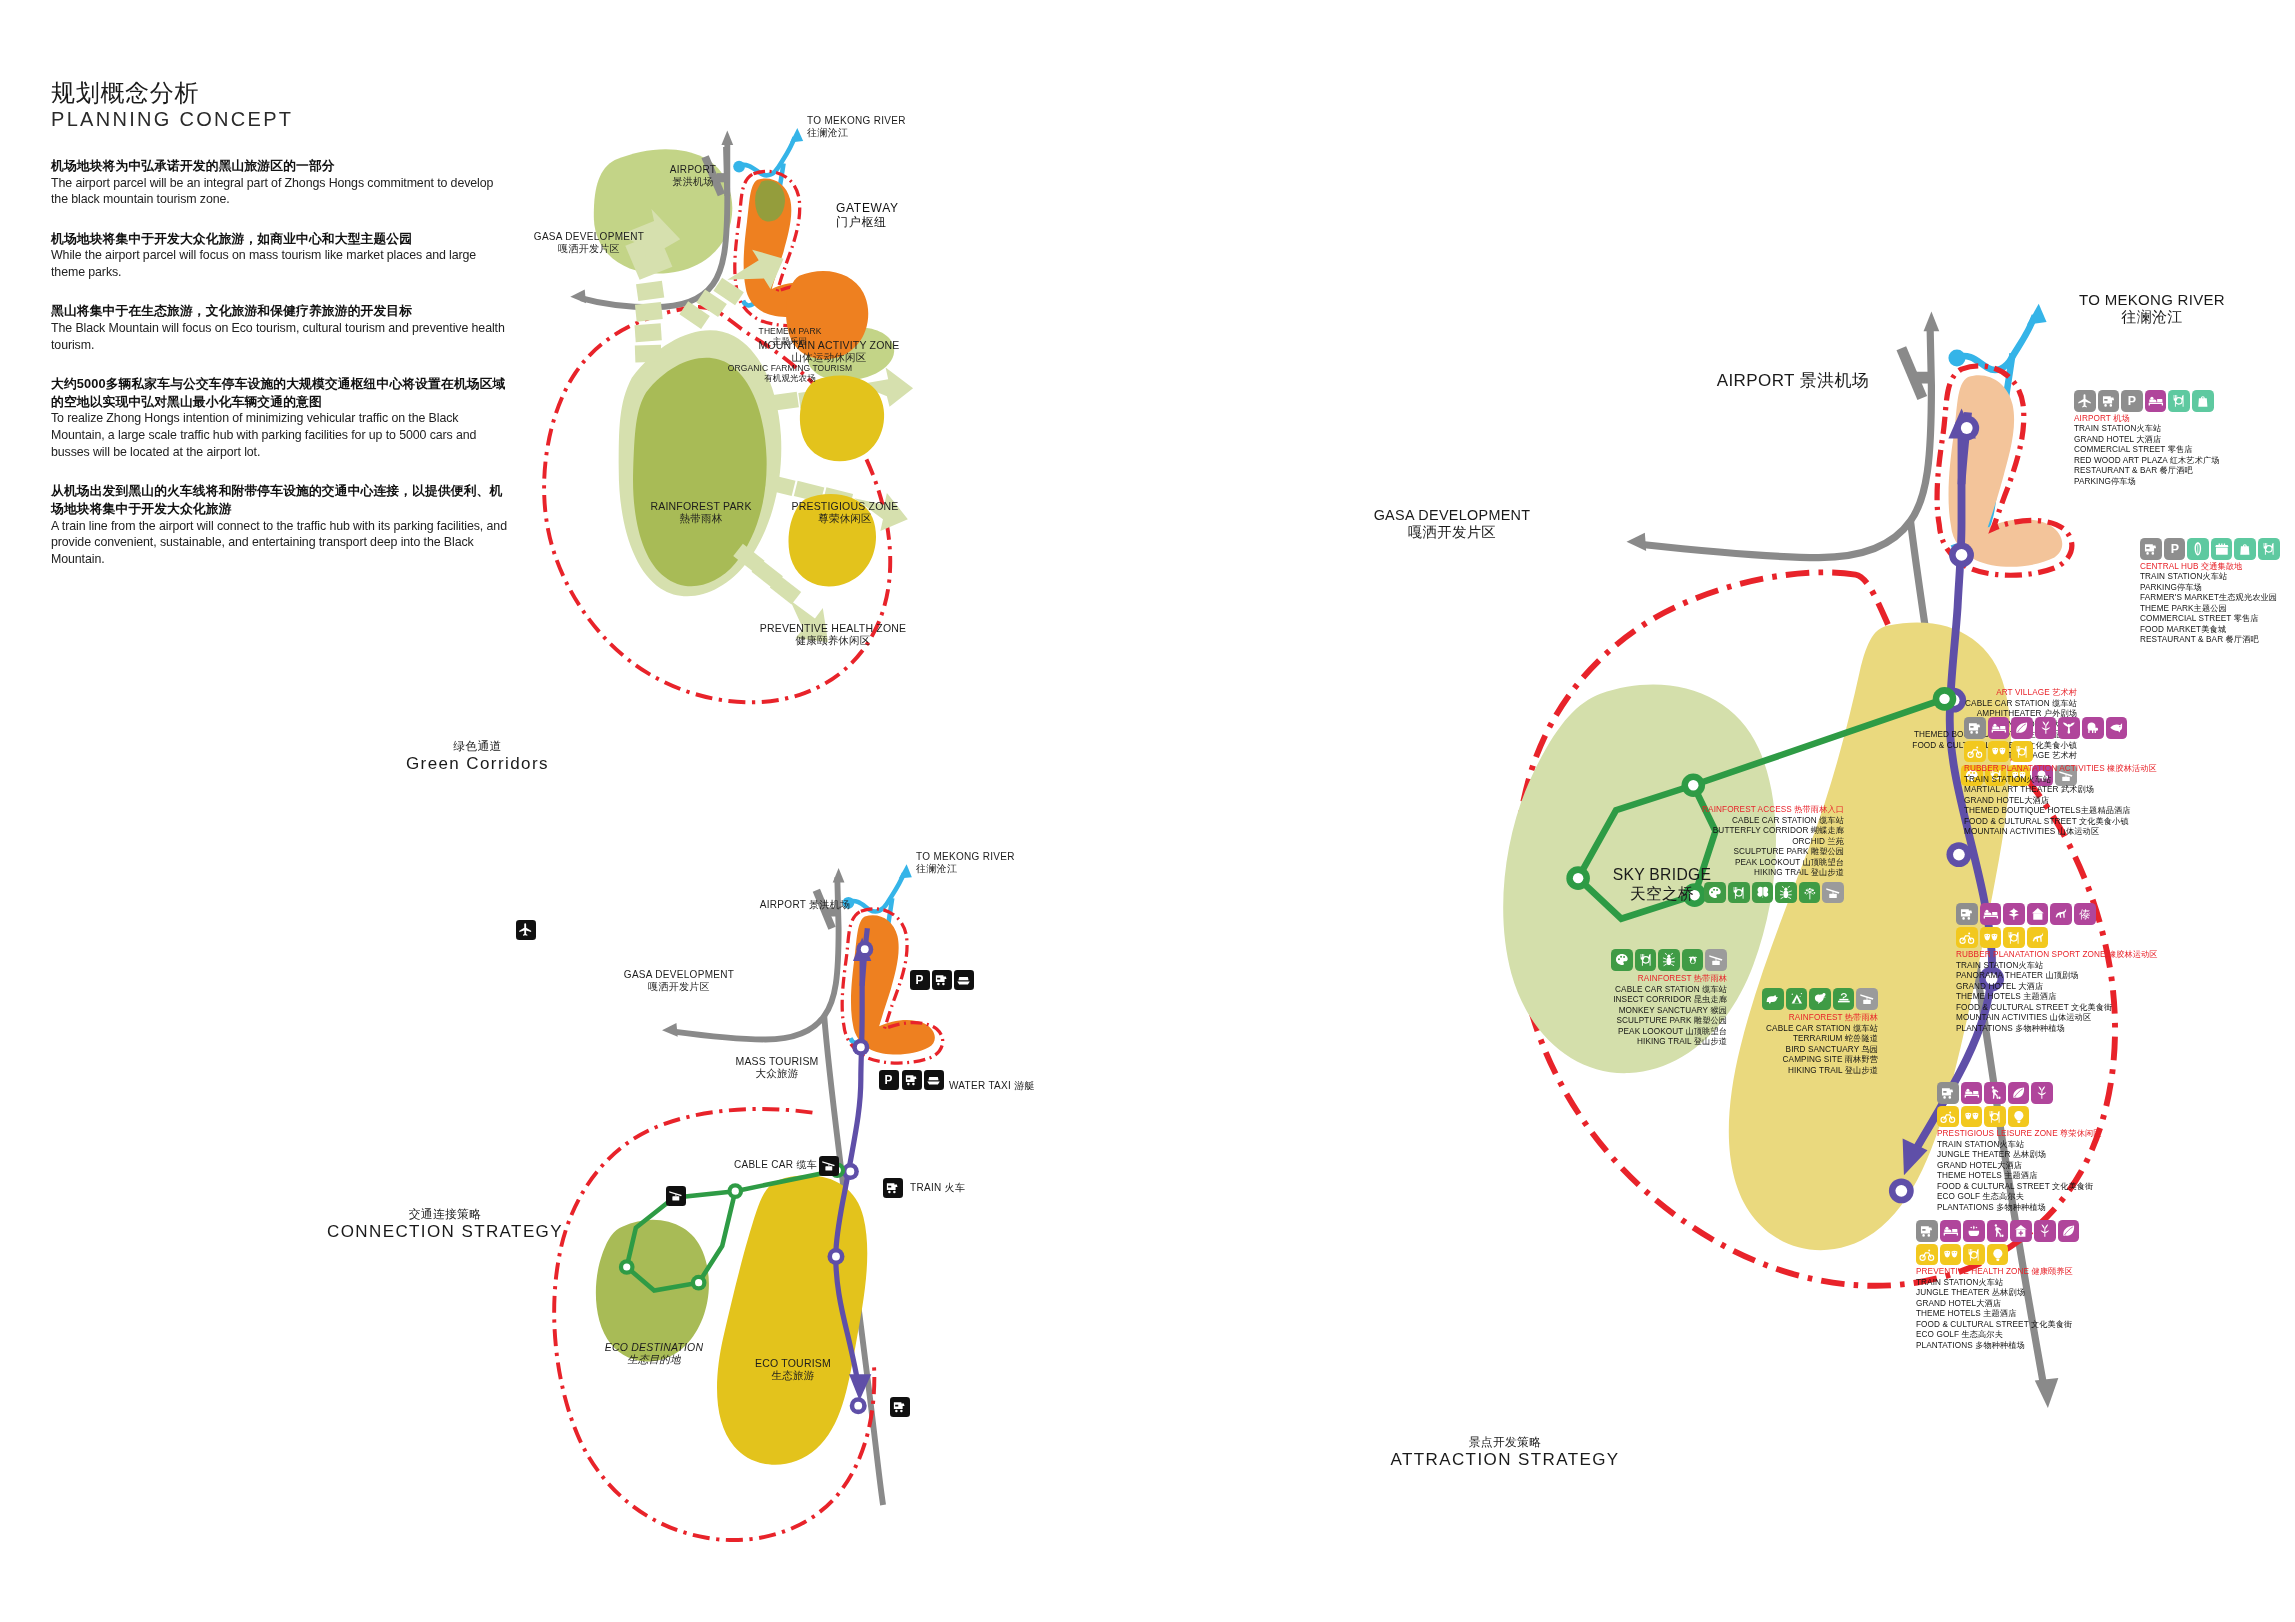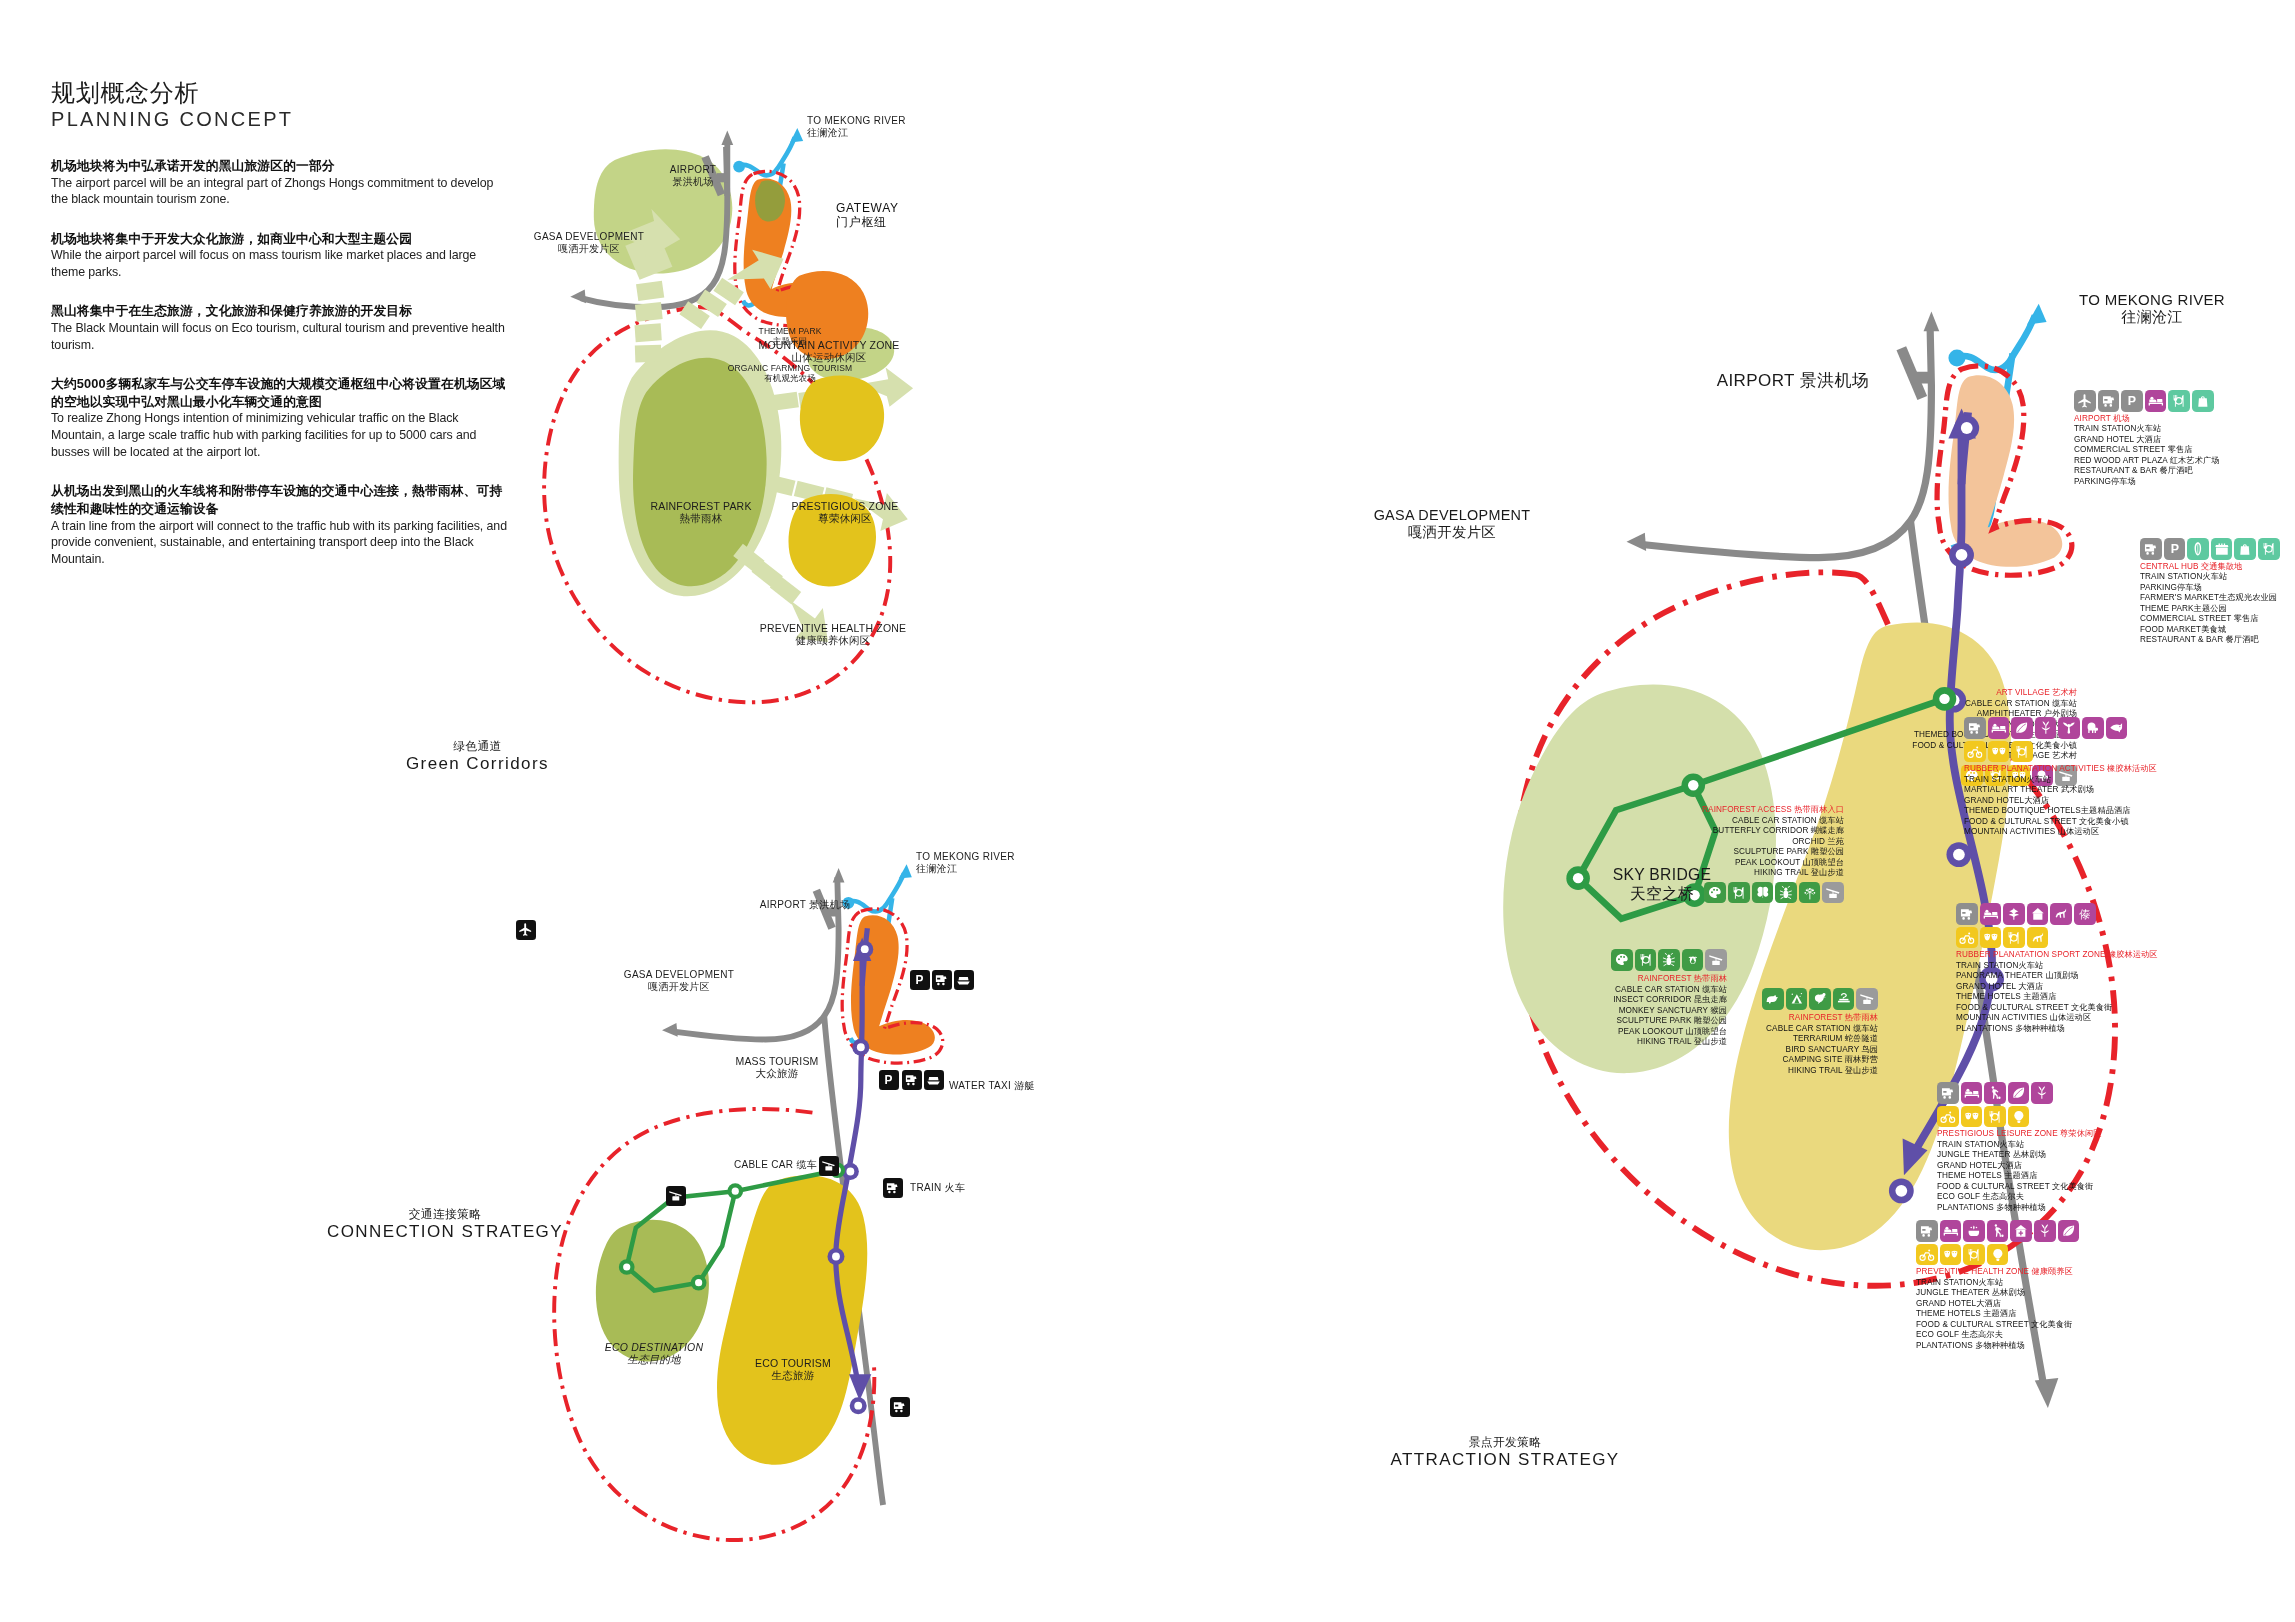--- a/index.html
+++ b/index.html
@@ -79,21 +79,21 @@
   </div>
   <div class="para">
     <div class="cn">黑山将集中于在生态旅游，文化旅游和保健疗养旅游的开发目标</div>
     <div class="en">The Black Mountain will focus on Eco tourism, cultural tourism and preventive health tourism.</div>
   </div>
   <div class="para">
     <div class="cn">大约5000多辆私家车与公交车停车设施的大规模交通枢纽中心将设置在机场区域的空地以实现中弘对黑山最小化车辆交通的意图</div>
     <div class="en">To realize Zhong Hongs intention of minimizing vehicular traffic on the Black Mountain, a large scale traffic hub with parking facilities for up to 5000 cars and busses will be located at the airport lot.</div>
   </div>
   <div class="para">
-    <div class="cn">从机场出发到黑山的火车线将和附带停车设施的交通中心连接，熱带雨林、可持续性和趣味性的交通运输设备</div>
+    <div class="cn">从机场出发到黑山的火车线将和附带停车设施的交通中心连接，以提供便利、机场地块将集中于开发大众化旅游</div>
     <div class="en">A train line from the airport will connect to the traffic hub with its parking facilities, and provide convenient, sustainable, and entertaining transport deep into the Black Mountain.</div>
   </div>
 </div>
 
 <div class="map" id="map-green" style="left:497px;top:111px;width:458px;height:641px;">
   <svg width="458" height="641" viewBox="0 0 700 980">
 
     <path d="M180 75 C250 45 330 55 352 110 C375 168 345 230 278 245 C208 260 150 225 148 165 C147 120 155 88 180 75 Z" fill="#b9cc72" opacity=".85"></path>
     <path d="M498 340 C545 322 596 330 606 358 C614 385 580 410 535 412 C492 414 470 392 474 368 C477 350 484 345 498 340 Z" fill="#b9cc72" opacity=".85"></path>
 

